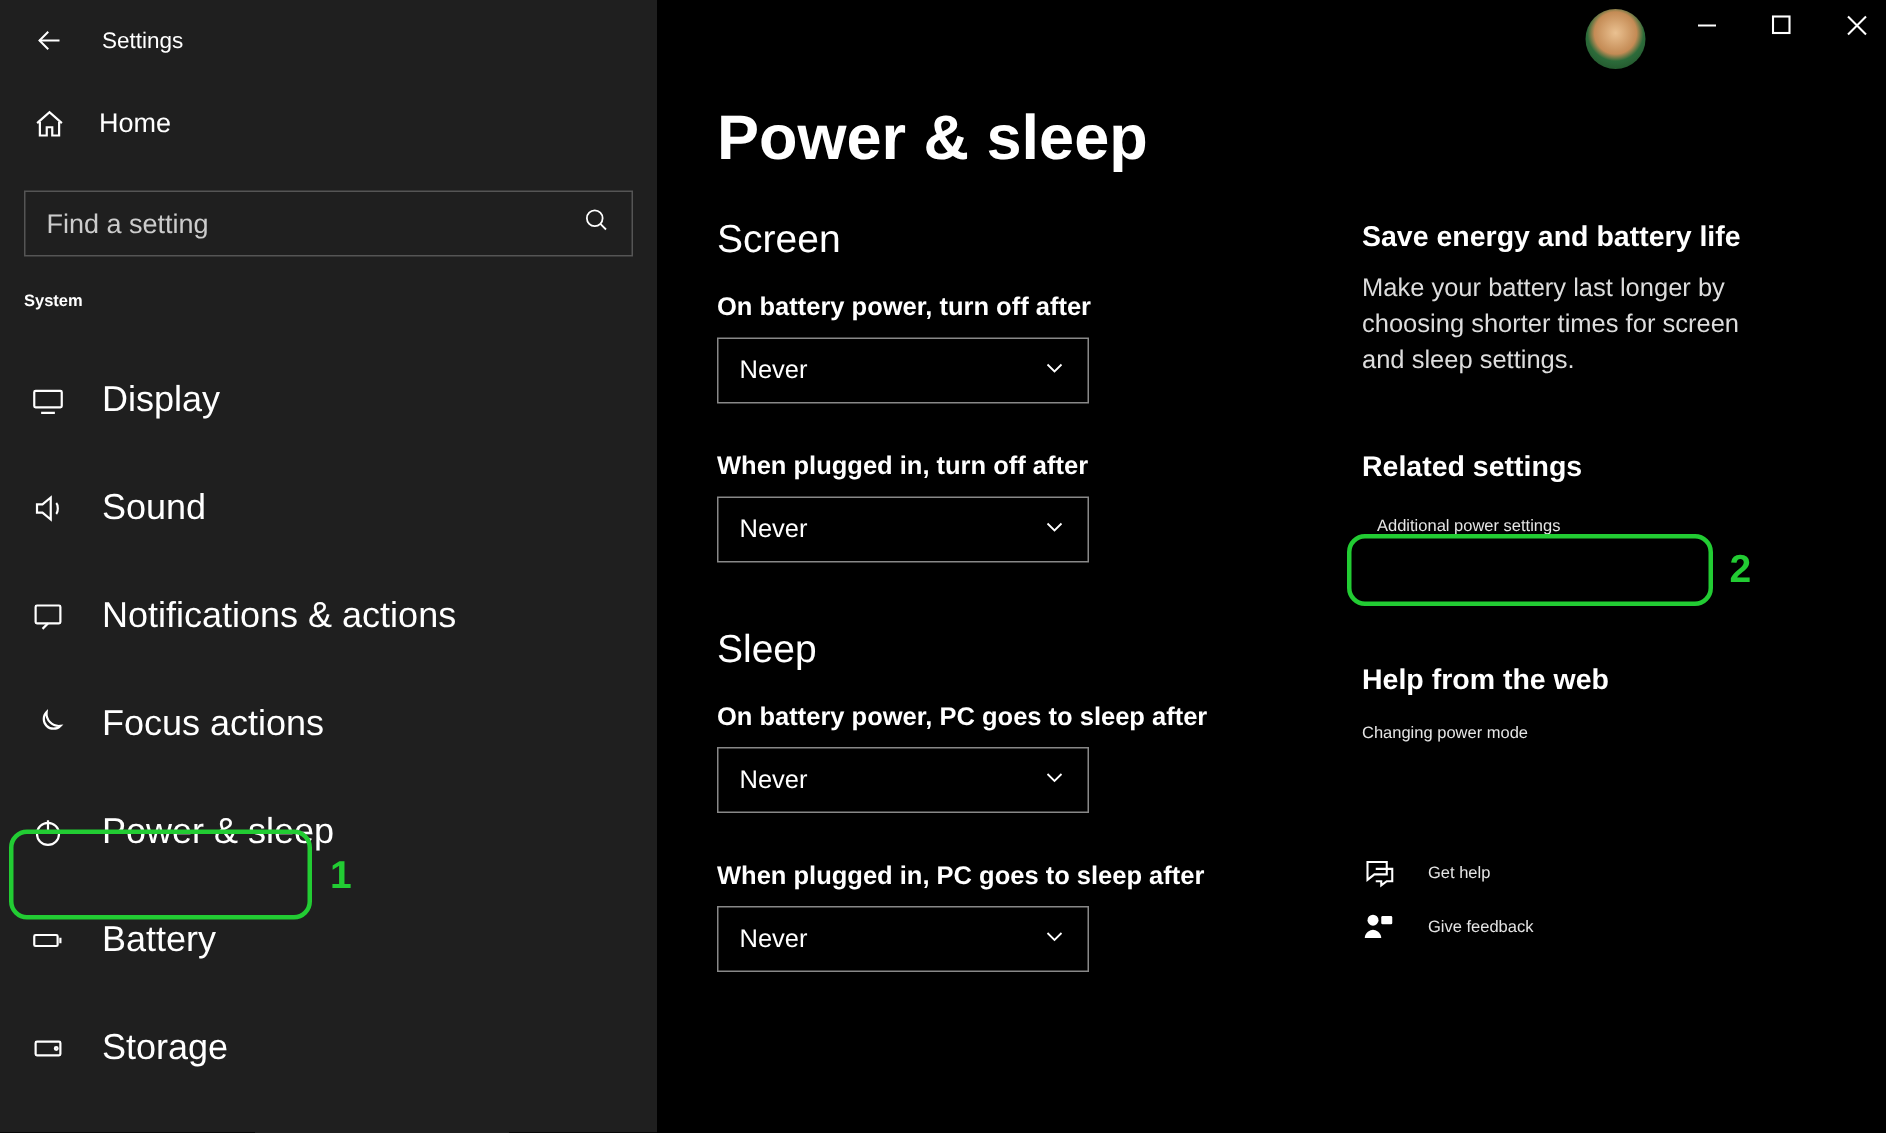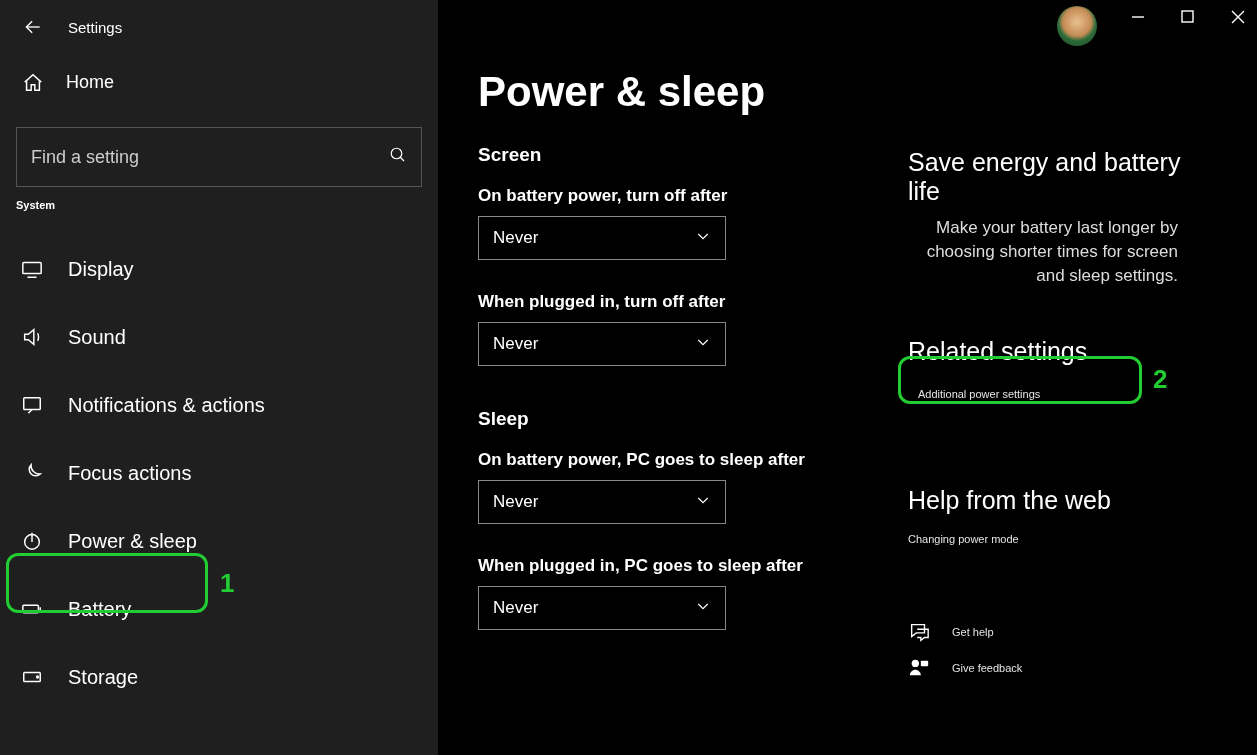--- a/index.html
+++ b/index.html
@@ -45,23 +45,23 @@
   }
   .home-row {
     display: flex;
     align-items: flex-start;
     gap: 22px;
     padding: 14px 22px;
     cursor: pointer;
     font-size: 18px;
   }
   .search-box {
-    margin: 14px 16px 8px 16px;
+    margin: 14px 16px 20px 16px;
     border: 1px solid #555;
-    height: 60px;
+    height: 44px;
     display: flex;
     align-items: center;
     padding: 0 14px;
     justify-content: space-between;
   }
   .search-box input {
     background: transparent;
     border: none;
     outline: none;
     color: #ccc;
@@ -78,21 +78,21 @@
     display: flex;
     flex-direction: column;
     gap: 0;
     margin-top: 10px;
   }
   .nav-item {
     display: flex;
     align-items: center;
     gap: 24px;
     padding: 22px 20px;
-    font-size: 20px;
+    font-size: 24px;
     cursor: pointer;
   }
   .nav-item .icon {
     width: 24px;
     height: 24px;
     display: flex;
     align-items: center;
     justify-content: center;
     flex: 0 0 24px;
   }
@@ -150,22 +150,22 @@
     border-radius: 50%;
     background: radial-gradient(circle at 50% 40%, #eac191 0%, #c48b55 45%, #2c6b3a 60%, #1b4621 100%);
   }
   h1.page-title {
     font-size: 42px;
     font-weight: 600;
     margin-top: 50px;
     margin-bottom: 28px;
   }
   h2.section-title {
-    font-size: 19px;
-    font-weight: 700;
+    font-size: 26px;
+    font-weight: 400;
     margin-top: 18px;
     margin-bottom: 20px;
   }
   .field-label {
     font-size: 17px;
     margin-bottom: 10px;
     color: #fff;
     font-weight: bold;
   }
   .dropdown {
@@ -175,31 +175,30 @@
     background: #000;
     display: flex;
     align-items: center;
     justify-content: space-between;
     padding: 0 14px;
     margin-bottom: 32px;
     cursor: pointer;
     font-size: 17px;
   }
   .side-heading {
-    font-size: 25px;
-    font-weight: 400;
+    font-size: 19px;
+    font-weight: 700;
     margin-bottom: 10px;
   }
   .side-text {
     font-size: 17px;
     color: #ddd;
     line-height: 1.4;
     margin-bottom: 46px;
     max-width: 270px;
-    text-align: right;
   }
   .link {
     color: #e5e5e5;
     font-size: 11px;
     cursor: pointer;
     display: inline-block;
   }
   .help-row {
     display: flex;
     align-items: center;

